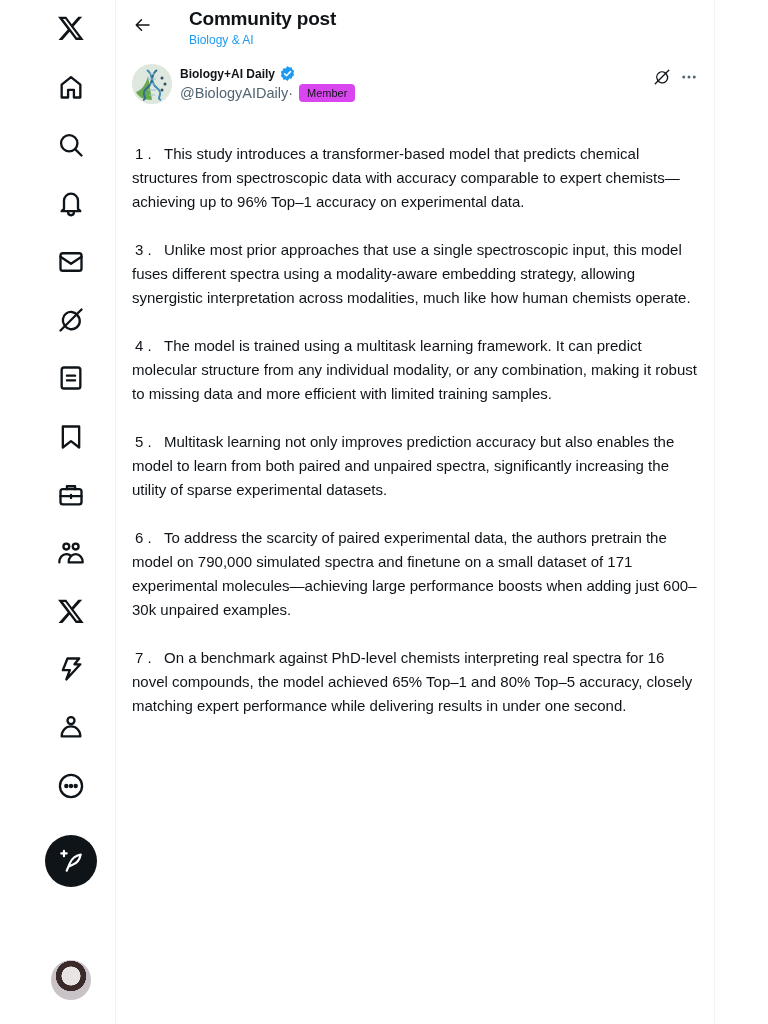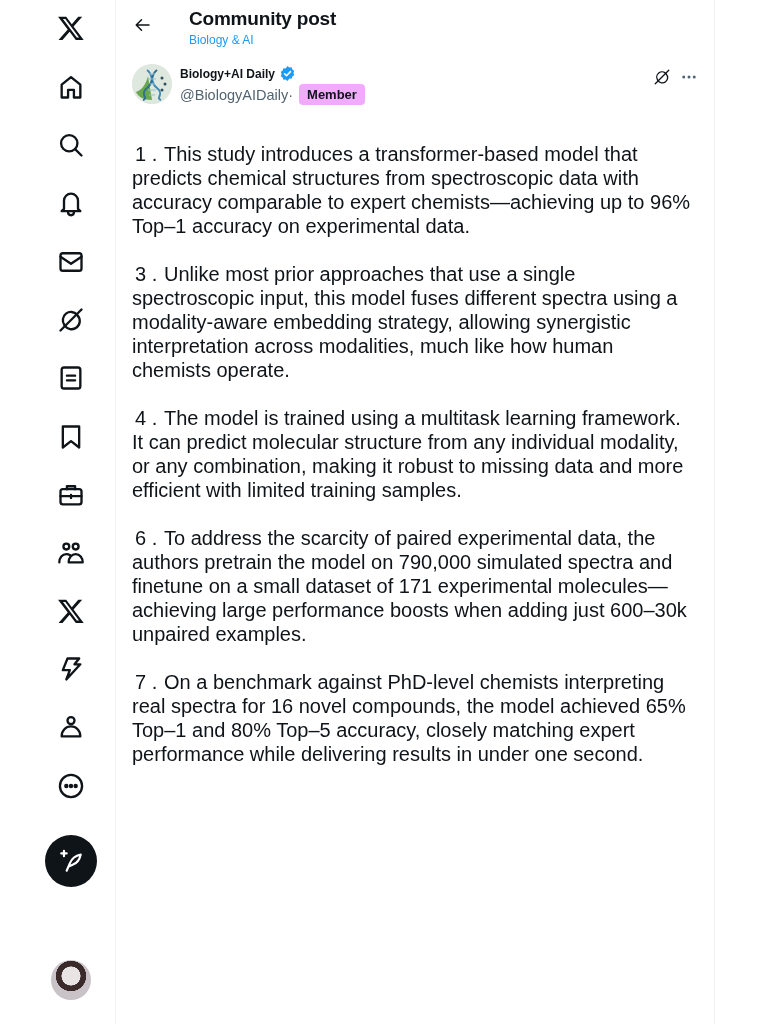--- a/index.html
+++ b/index.html
@@ -63,41 +63,41 @@
     .author-name {
       position: absolute; left: 64px; top: 9px; display: flex; align-items: center; gap: 4px;
       font-size: 12px; font-weight: 700; color: #0f1419; cursor: pointer;
     }
     .verified svg { width: 17px; height: 17px; display: block; }
     .author-handle-row {
       position: absolute; left: 64px; top: 28px; display: flex; align-items: center; 
       font-size: 14.5px; color: #536471;
     }
     .member-badge {
-      margin-left: 6px; background: #f0abfc; border-radius: 4px; padding: 3px 8px;
-      font-size: 13px; font-weight: 700; color: #0f1419;
+      margin-left: 6px; background: #d946ef; border-radius: 4px; padding: 3px 8px;
+      font-size: 11px; font-weight: 400; color: #0f1419;
     }
     .grok-btn {
       position: absolute; left: 535px; top: 10px; width: 22px; height: 22px; cursor: pointer;
       display: flex; align-items: center; justify-content: center;
     }
     .grok-btn svg { width: 18px; height: 18px; fill: none; stroke: #0f1419; stroke-width: 1.8; stroke-linecap: round; }
     .more-btn {
       position: absolute; left: 562px; top: 10px; width: 22px; height: 22px; cursor: pointer;
       display: flex; align-items: center; justify-content: center;
     }
     .more-btn svg { width: 18px; height: 18px; fill: #536471; }
 
     
     .post-body { position: absolute; left: 16px; top: 118px; width: 565px; }
     .post-title {
       font-size: 16.5px; font-weight: 700; line-height: 24px; color: #0f1419;
     }
     .post-para {
-      margin-top: 24px; font-size: 20px; line-height: 24px; color: #0f1419;
+      margin-top: 24px; font-size: 15px; line-height: 24px; color: #0f1419;
     }
     .post-title + .post-para { margin-top: 24px; }
     .num { display: inline-block; width: 32px; padding-left: 3px; }
   </style>
 </head>
 <body>
 
 <div class="app">
 
   <nav class="sidebar">
@@ -245,17 +245,18 @@
             <circle cx="12" cy="12" r="2"></circle>
             <circle cx="19" cy="12" r="2"></circle>
           </svg>
       </div>
     </section>
 
     <article class="post-body">
       <p class="post-para"><span class="num">1 .</span><span>This study introduces a transformer-based model that predicts chemical structures from spectroscopic data with accuracy comparable to expert chemists—achieving up to 96% Top–1 accuracy on experimental data.</span></p>
       <p class="post-para"><span class="num">3 .</span><span>Unlike most prior approaches that use a single spectroscopic input, this model fuses different spectra using a modality-aware embedding strategy, allowing synergistic interpretation across modalities, much like how human chemists operate.</span></p>
       <p class="post-para"><span class="num">4 .</span><span>The model is trained using a multitask learning framework. It can predict molecular structure from any individual modality, or any combination, making it robust to missing data and more efficient with limited training samples.</span></p>
+      <p class="post-para"><span class="num">5 .</span><span>Multitask learning not only improves prediction accuracy but also enables the model to learn from both paired and unpaired spectra, significantly increasing the utility of sparse experimental datasets.</span></p>
       <p class="post-para"><span class="num">6 .</span><span>To address the scarcity of paired experimental data, the authors pretrain the model on 790,000 simulated spectra and finetune on a small dataset of 171 experimental molecules—achieving large performance boosts when adding just 600–30k unpaired examples.</span></p>
       <p class="post-para"><span class="num">7 .</span><span>On a benchmark against PhD-level chemists interpreting real spectra for 16 novel compounds, the model achieved 65% Top–1 and 80% Top–5 accuracy, closely matching expert performance while delivering results in under one second.</span></p>
     </article>
   </main>
 </div>
 
 </body></html>

